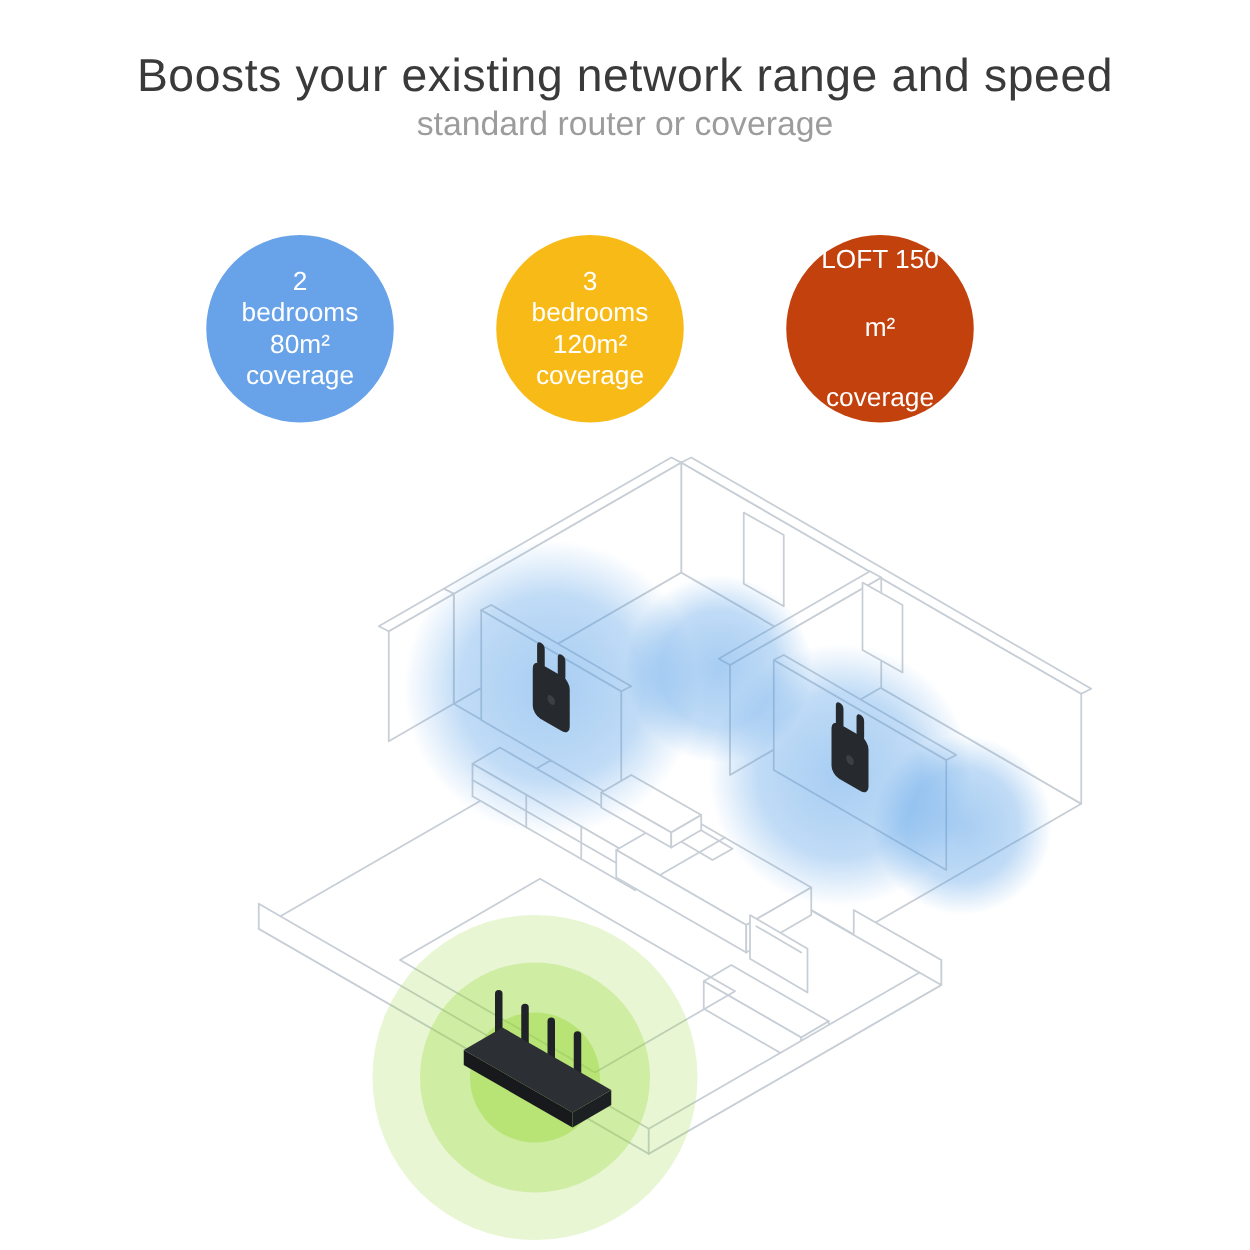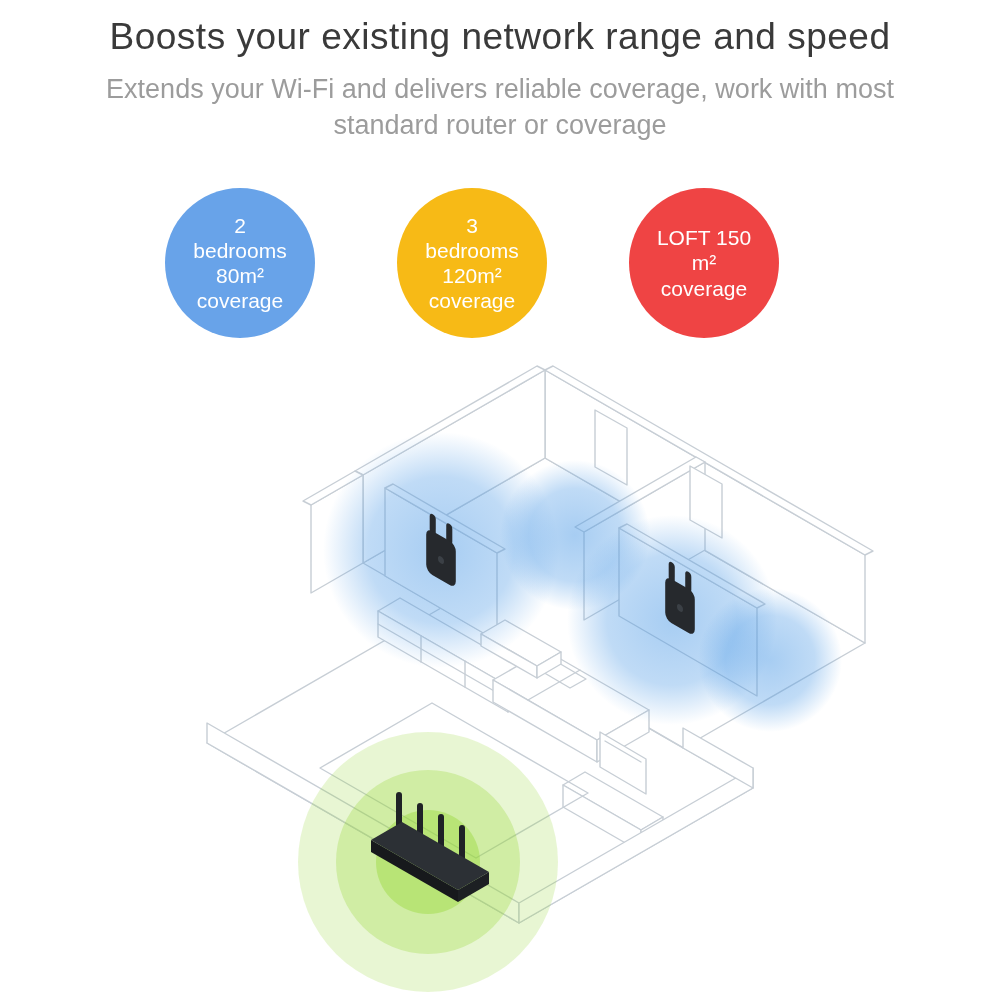--- a/index.html
+++ b/index.html
@@ -1,21 +1,21 @@
 <!DOCTYPE html>
 <html><head>
 <meta charset="utf-8">
 <style>
   html,body{margin:0;padding:0;background:#fff;}
   .page{
     position:relative;width:1000px;height:1000px;background:#ffffff;
     font-family:"Liberation Sans", sans-serif;overflow:hidden;
   }
   .title{
-    margin:0;padding-top:16px;text-align:center;
+    margin:0;padding-top:40px;text-align:center;
     font-size:37px;font-weight:500;color:#3a3a3a;letter-spacing:.5px;
   }
   .sub{
     margin:0;text-align:center;font-size:27px;font-weight:400;
     color:#9c9c9c;line-height:1.32;
   }
   .sub.first{margin-top:14px;}
   .badges{
     position:absolute;left:165px;top:188px;display:flex;gap:82px;
   }
@@ -25,37 +25,36 @@
     color:#ffffff;font-size:21px;line-height:1.2;text-align:center;
   }
   .scene{position:absolute;left:0;top:0;width:1000px;height:1000px;}
 </style>
 </head>
 <body>
 
 <div class="page">
 
   <h1 class="title">Boosts your existing network range and speed</h1>
-  <p class="sub first">Extends your Wi-Fi and delivers reliable coverage, work with most</p>
   <p class="sub">standard router or coverage</p>
 
   <div class="badges">
     <div class="badge" style="background: rgb(104, 163, 233);">
       <span>2</span>
       <span>bedrooms</span>
       <span>80m²</span>
       <span>coverage</span>
     </div>
     <div class="badge" style="background: rgb(247, 186, 22);">
       <span>3</span>
       <span>bedrooms</span>
       <span>120m²</span>
       <span>coverage</span>
     </div>
-    <div class="badge" style="background: #ef4444;">
+    <div class="badge" style="background: #c2410c; gap: 30px;">
       <span>LOFT 150</span>
       <span>m²</span>
       <span>coverage</span>
     </div>
   </div>
 
   <svg class="scene" viewBox="0 0 1000 1000">
     <defs>
       <radialGradient id="gblue" cx="50%" cy="50%" r="50%">
         <stop offset="0%" stop-color="#4f9be6" stop-opacity="0.5"></stop>

